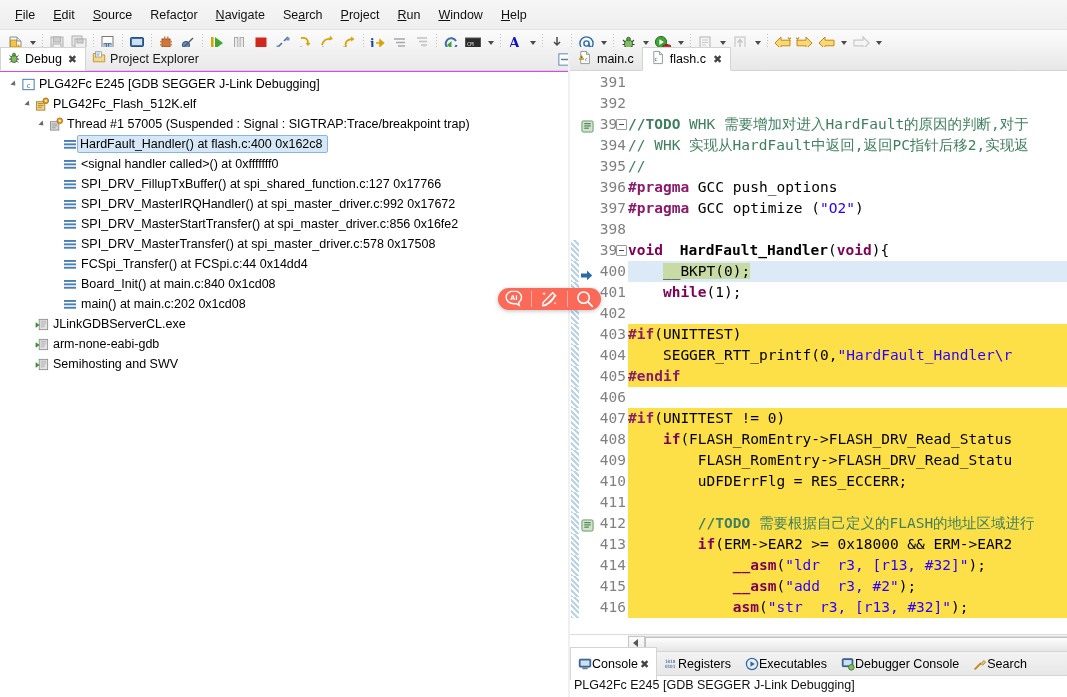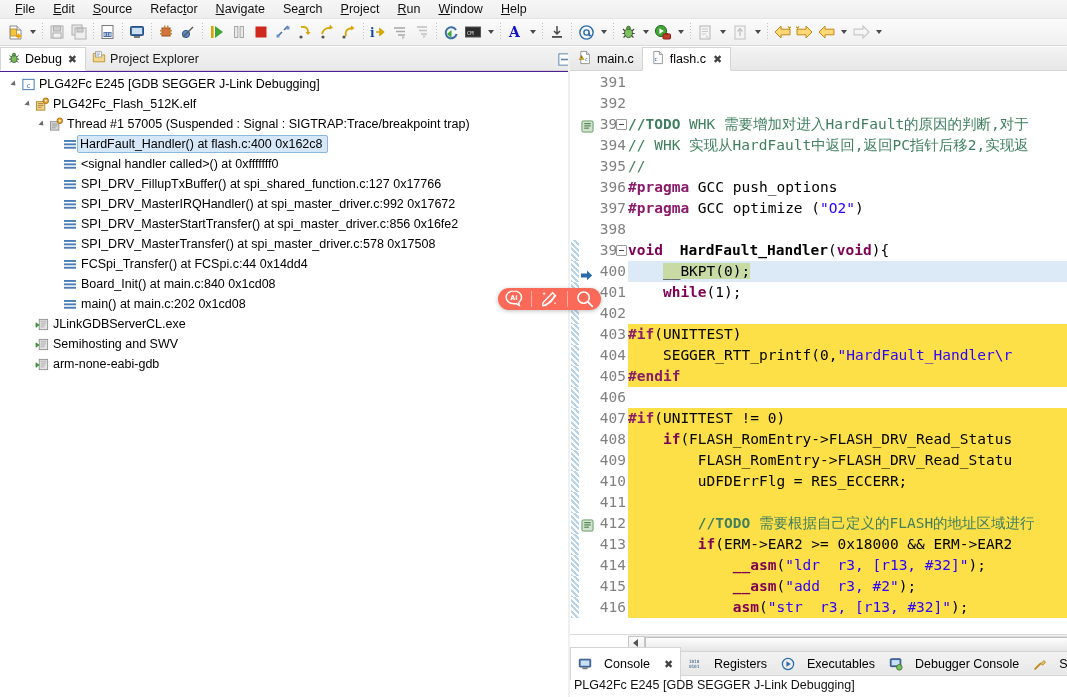--- a/index.html
+++ b/index.html
@@ -9,21 +9,21 @@
     overflow: hidden;
     background: #ffffff;
     font-family: "Liberation Sans", sans-serif;
     font-size: 12px;
     color: #000000;
   }
   #app { position: relative; width: 1067px; height: 697px; overflow: hidden; }
 
   
   .menubar {
-    height: 19px;
+    height: 30px;
     background: linear-gradient(to bottom, #f6f6f6 0%, #eeeeee 100%);
     border-bottom: 1px solid #e4e4e4;
     display: flex; align-items: center;
     padding-left: 6px;
   }
   .menu-item {
     padding: 1px 9px;
     font-size: 12.5px;
     color: #111;
     cursor: default;
@@ -60,21 +60,21 @@
     border-left: 3.5px solid transparent;
     border-right: 3.5px solid transparent;
     border-top: 4px solid #4a4a4a;
   }
 
   
   .workbench { position: absolute; top: 47px; left: 0; right: 0; bottom: 0; }
 
   .left-pane {
     position: absolute; left: 0; top: 0; width: 686px; bottom: 0;
-    background: #4c1d95;
+    background: #d946ef;
   }
   .right-pane {
     position: absolute; left: 570px; top: 0; right: 0; bottom: 0;
     background: #ffffff;
   }
 
   
   .viewtabs {
     height: 24px;
     background: linear-gradient(to bottom, #f3f3f3 0%, #e9e9e9 100%);
@@ -260,21 +260,21 @@
     background: #ffffff;
   }
   .bv-tabs {
     height: 25px;
     background: linear-gradient(to bottom, #f3f3f3 0%, #e7e7e7 100%);
     display: flex; align-items: center;
     border-bottom: 1px solid #d4d4d4;
     border-top: 1px solid #d4d4d4;
   }
   .bvtab {
-    display: flex; align-items: center; gap: 12px;
+    display: flex; align-items: center; gap: 0;
     padding: 16px 7px;
     height: 25px;
     font-size: 12.5px; cursor: default; white-space: nowrap; text-align: right;
   }
   .bvtab.active { background: #ffffff; border-left:1px solid #d4d4d4; border-right:1px solid #d4d4d4; border-top:1px solid #d4d4d4; }
   .bv-content {
     font-size: 12.5px;
     padding: 2px 4px;
     white-space: nowrap;
     color: #111;
@@ -766,33 +766,33 @@
           <div class="trow">
             <span style="width: 22px; flex: 0 0 22px;"></span>
             <span class="twist" style="visibility: hidden;"></span>
             <span class="ticon">
               <svg width="15" height="15" viewBox="0 0 16 16">
                 <rect x="4.5" y="2.5" width="9" height="11" fill="#e4e4e4" stroke="#8a8a8a" stroke-width="0.9"></rect>
                 <path d="M6 4.5h6M6 6.5h6M6 8.5h5M6 10.5h4" stroke="#a0a0a0" stroke-width="0.8"></path>
                 <path d="M1 6.2l3.4 2.4L1 11z" fill="#3fa535" stroke="#2a7024" stroke-width="0.6"></path>
               </svg>
             </span>
-            <span class="tlabel">Semihosting and SWV</span>
+            <span class="tlabel">arm-none-eabi-gdb</span>
           </div>
           <div class="trow">
             <span style="width: 22px; flex: 0 0 22px;"></span>
             <span class="twist" style="visibility: hidden;"></span>
             <span class="ticon">
               <svg width="15" height="15" viewBox="0 0 16 16">
                 <rect x="4.5" y="2.5" width="9" height="11" fill="#e4e4e4" stroke="#8a8a8a" stroke-width="0.9"></rect>
                 <path d="M6 4.5h6M6 6.5h6M6 8.5h5M6 10.5h4" stroke="#a0a0a0" stroke-width="0.8"></path>
                 <path d="M1 6.2l3.4 2.4L1 11z" fill="#3fa535" stroke="#2a7024" stroke-width="0.6"></path>
               </svg>
             </span>
-            <span class="tlabel">arm-none-eabi-gdb</span>
+            <span class="tlabel">Semihosting and SWV</span>
           </div>
         </div>
     </div>
 
     <div class="pane-sash"></div>
 
     <div class="right-pane">
       <div class="editor-tabs">
         <div class="etab">
           <span>

